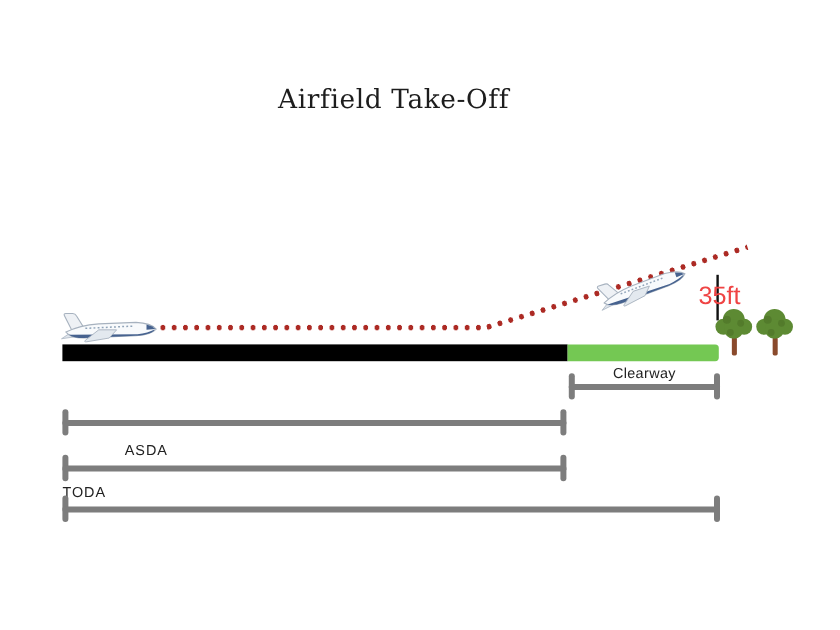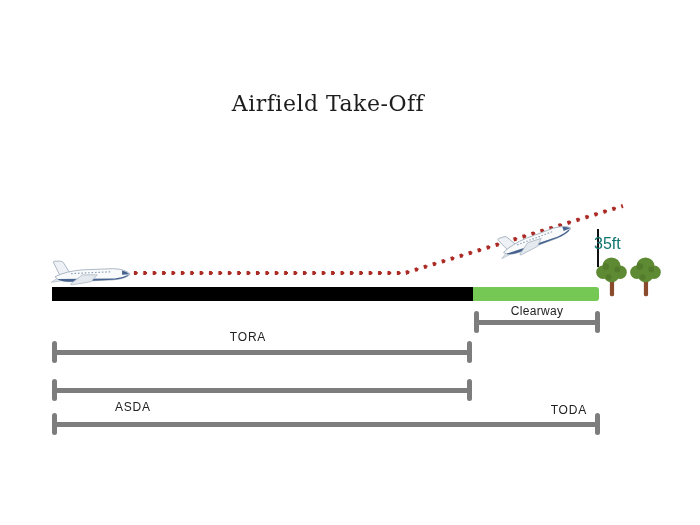--- a/index.html
+++ b/index.html
@@ -11,21 +11,21 @@
     --label:#222222;
   }
   html,body{margin:0;padding:0;}
   body{background:#ffffff;font-family:"Liberation Sans",sans-serif;}
   #stage{
     position:relative;width:700px;height:525px;background:#ffffff;
     overflow:hidden;
   }
   
   .title{
-    position:absolute;left:128px;top:88px;width:400px;
+    position:absolute;left:128px;top:68px;width:400px;
     text-align:center;color:var(--title);
     font-family:"DejaVu Serif",serif;font-size:22px;line-height:31px;
     font-weight:500;letter-spacing:0.5px;
   }
   
   .runway{
     position:absolute;left:52px;top:287px;width:421px;height:14px;
     background:var(--runway);z-index:1;
   }
   .clearway-strip{
@@ -49,22 +49,22 @@
   .plane-air{
     left:496px;top:224px;width:78px;height:29px;
     transform:rotate(-18deg);
   }
   
   .screen-line{
     position:absolute;left:597px;top:229px;width:2px;height:38px;
     background:#111;z-index:2;
   }
   .screen-label{
-    position:absolute;left:594px;top:235px;
-    font-size:16px;color:#0f766e;z-index:2;
+    position:absolute;left:582px;top:235px;
+    font-size:21px;color:#ef4444;z-index:2;
   }
   
   .tree{position:absolute;width:33px;height:44px;z-index:2;}
   .tree-1{left:595px;top:256px;}
   .tree-2{left:629px;top:256px;}
   
   .dim{position:absolute;z-index:2;}
   .dim .bar{
     position:absolute;left:0;right:0;top:8.5px;height:5px;
     background:var(--dim);border-radius:2px;
@@ -79,22 +79,22 @@
   .dim-tora{left:52px;top:341px;width:420px;height:22px;}
   .dim-asda{left:52px;top:379px;width:420px;height:22px;}
   .dim-toda{left:52px;top:413px;width:548px;height:22px;}
   
   .dim-label{
     position:absolute;color:var(--label);font-size:12px;
     letter-spacing:0.8px;z-index:2;white-space:nowrap;
   }
   .lbl-clearway{left:474px;top:304px;width:126px;text-align:center;letter-spacing:0.3px;}
   .lbl-tora{left:52px;top:330px;width:392px;text-align:center;}
-  .lbl-asda{left:115px;top:368px;margin-top:32px;}
-  .lbl-toda{left:52px;top:403px;width:535px;text-align:right;}
+  .lbl-asda{left:104px;top:368px;}
+  .lbl-toda{left:52px;top:403px;width:535px;text-align:left;}
   .hidden-defs{position:absolute;width:0;height:0;overflow:hidden;}
 </style>
 </head>
 <body>
 
 <svg class="hidden-defs" aria-hidden="true">
   <defs>
     <g id="plane-shape">
       <path d="M16 28 L6 8 Q4.5 5 8 5 L17 5 Q20.5 5 22 8 L32 24 Z" fill="#eef1f5" stroke="#a7b2bf" stroke-width="1.5"></path>
       <path d="M14 31 L2 39 L22 36 Z" fill="#dfe5ec" stroke="#a7b2bf" stroke-width="1"></path>
@@ -151,21 +151,20 @@
     <use href="#tree-shape"></use>
   </svg>
 
   <div class="dim-label lbl-clearway">Clearway</div>
   <div class="dim dim-clearway">
     <div class="cap left"></div>
     <div class="bar"></div>
     <div class="cap right"></div>
   </div>
 
-  <div class="dim-label lbl-tora">TORA</div>
   <div class="dim dim-tora">
     <div class="cap left"></div>
     <div class="bar"></div>
     <div class="cap right"></div>
   </div>
 
   <div class="dim-label lbl-asda">ASDA</div>
   <div class="dim dim-asda">
     <div class="cap left"></div>
     <div class="bar"></div>

